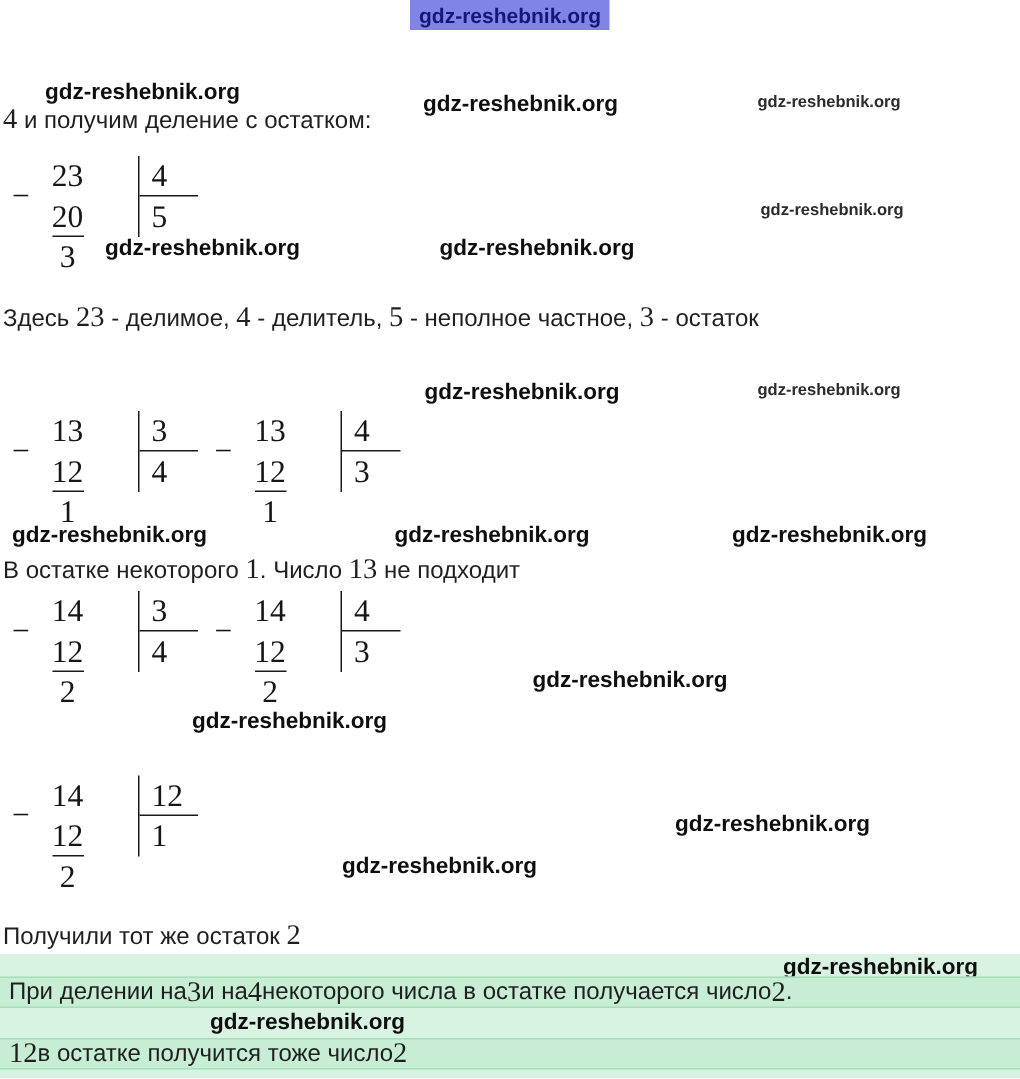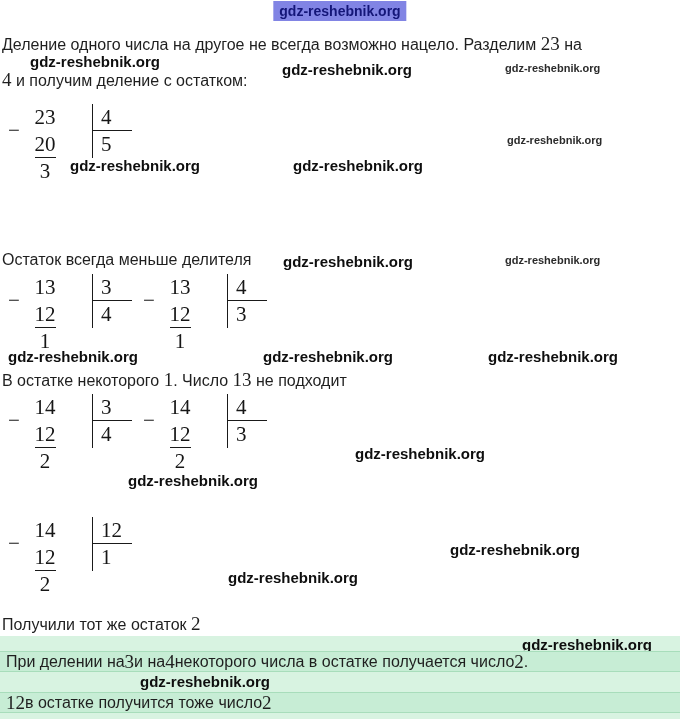--- a/index.html
+++ b/index.html
@@ -37,23 +37,20 @@
 </style>
 </head>
 <body>
 
 <div id="page">
 
   <div class="abs" style="left:50%; top:2px; transform:translateX(-50%);">
     <span class="wm-top">gdz-reshebnik.org</span>
   </div>
 
-  <div class="abs txt" style="left:2px; top:34px;">
-    <span>Деление одного числа на другое не всегда возможно нацело. Разделим </span><span class="math">23</span><span> на</span>
-  </div>
 
   <span class="abs wm" style="left:30px; top:53px;">gdz-reshebnik.org</span>
 
   <div class="abs txt" style="left:2px; top:70px;">
     <span class="math">4</span><span> и получим деление с остатком:</span>
   </div>
 
   <span class="abs wm" style="left:282px; top:61px;">gdz-reshebnik.org</span>
   <span class="abs wm-small" style="left:505px; top:62px;">gdz-reshebnik.org</span>
 
@@ -67,22 +64,24 @@
     <div class="d-quot">
       <div class="d-divisor">4</div>
       <div class="d-quotient">5</div>
     </div>
   </div>
 
   <span class="abs wm" style="left:70px; top:157px;">gdz-reshebnik.org</span>
   <span class="abs wm" style="left:293px; top:157px;">gdz-reshebnik.org</span>
   <span class="abs wm-small" style="left:507px; top:134px;">gdz-reshebnik.org</span>
 
+  <div class="abs txt" style="left:2px; top:202px;">
+    <span>Здесь </span><span class="math">23</span><span> - делимое, </span><span class="math">4</span><span> - делитель, </span><span class="math">5</span><span> - неполное частное, </span><span class="math">3</span><span> - остаток</span>
+  </div>
 
-  <div class="abs txt" style="left:2px; top:250px;">Остаток всегда меньше делителя</div>
   <span class="abs wm" style="left:283px; top:253px;">gdz-reshebnik.org</span>
   <span class="abs wm-small" style="left:505px; top:254px;">gdz-reshebnik.org</span>
 
   <div class="abs division" style="left:8px; top:274px;">
     <div class="d-minus">−</div>
     <div class="d-nums">
       <div class="d-row">13</div>
       <div class="d-row d-sub">12</div>
       <div class="d-row">1</div>
     </div>

